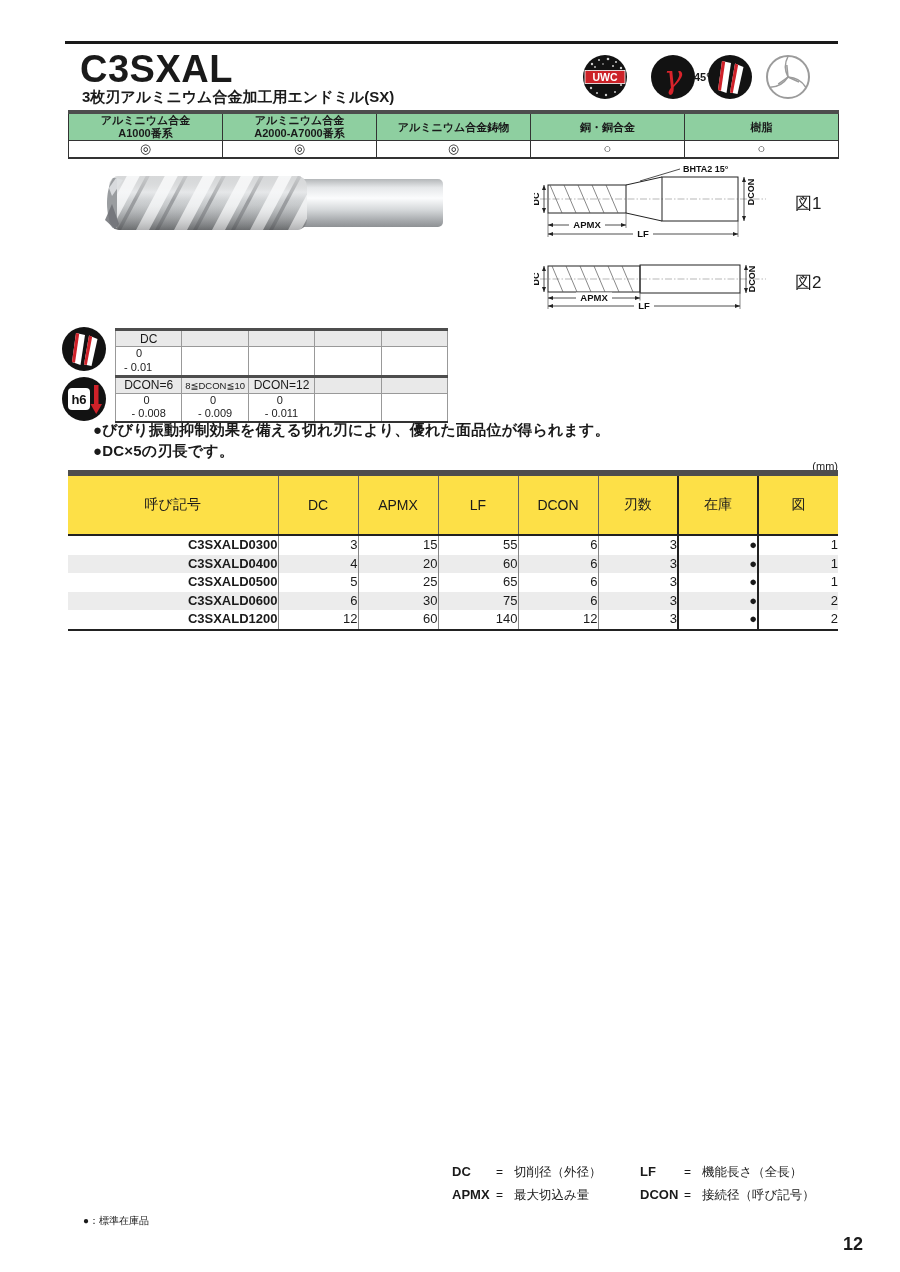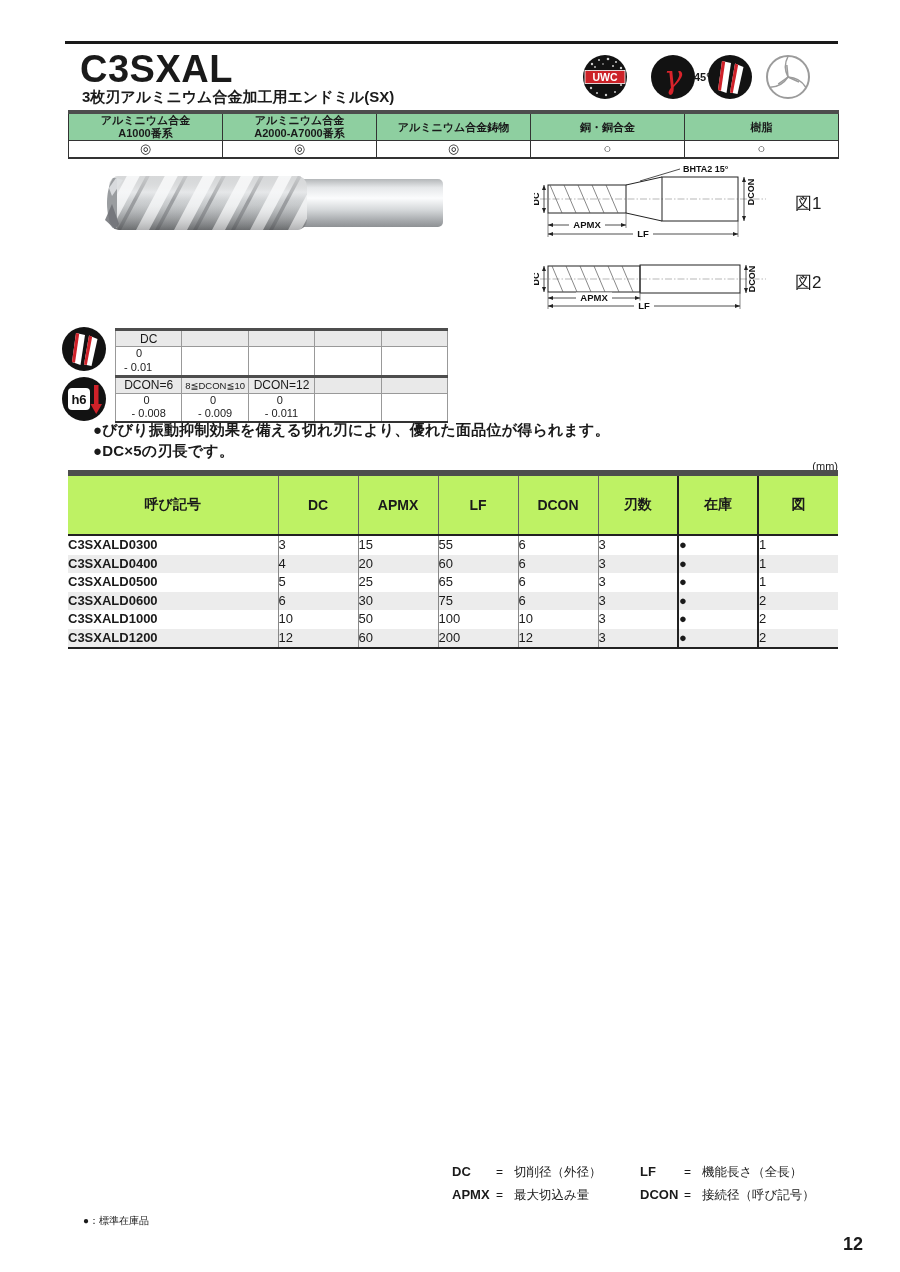--- a/index.html
+++ b/index.html
@@ -49,23 +49,23 @@
 
   
   .feature { position:absolute; left:68px; font-size:15px; font-weight:600; letter-spacing:0.2px;margin-left:25px; }
   .feature.f1 { top:421px; }
   .feature.f2 { top:442px; }
 
   .unit { position:absolute; right:62px; top:460px; font-size:11px; }
 
   
   .spec { position:absolute; left:68px; top:470px; width:770px; border-collapse:collapse; table-layout:fixed; border-top:6px solid #4d4d4d; border-bottom:2px solid #222; }
-  .spec th { background:#bef264; height:62px; font-size:14px; font-weight:700; text-align:center; vertical-align:middle; border-left:1px solid #666; border-bottom:2px solid #222; }
+  .spec th { background:#fde047; height:62px; font-size:14px; font-weight:400; text-align:center; vertical-align:middle; border-left:1px solid #666; border-bottom:2px solid #222; }
   .spec th:first-child { border-left:none; }
-  .spec td { height:18.5px; line-height:18.5px; font-size:13px; text-align:left; vertical-align:middle; border-left:1px solid #888; padding:0; }
+  .spec td { height:18.5px; line-height:18.5px; font-size:13px; text-align:right; vertical-align:middle; border-left:1px solid #888; padding:0; }
   .spec td:first-child { border-left:none; }
   .spec th.col-stock, .spec td.col-stock { border-left:2px solid #222; }
   .spec th.col-fig, .spec td.col-fig { border-left:2px solid #222; }
   .spec tbody tr:nth-child(even) td { background:#ececec; }
   .spec td.model { font-weight:700; }
   .spec td.stock { font-size:13px; }
 
   
   .legend-row { position:absolute; display:flex; align-items:baseline; }
   .legend-row .term { font-weight:700; font-size:13px; width:44px; }
@@ -439,34 +439,24 @@
           <td class="model">C3SXALD0600</td>
           <td>6</td>
           <td>30</td>
           <td>75</td>
           <td>6</td>
           <td>3</td>
           <td class="col-stock stock">●</td>
           <td class="col-fig">2</td>
         </tr>
         <tr>
-          <td class="model">C3SXALD1000</td>
-          <td>10</td>
-          <td>50</td>
-          <td>100</td>
-          <td>10</td>
-          <td>3</td>
-          <td class="col-stock stock">●</td>
-          <td class="col-fig">2</td>
-        </tr>
-        <tr>
           <td class="model">C3SXALD1200</td>
           <td>12</td>
           <td>60</td>
-          <td>200</td>
+          <td>140</td>
           <td>12</td>
           <td>3</td>
           <td class="col-stock stock">●</td>
           <td class="col-fig">2</td>
         </tr>
       </tbody>
   </table>
 
   <div class="legend-row lg-a1">
     <span class="term">DC</span>

